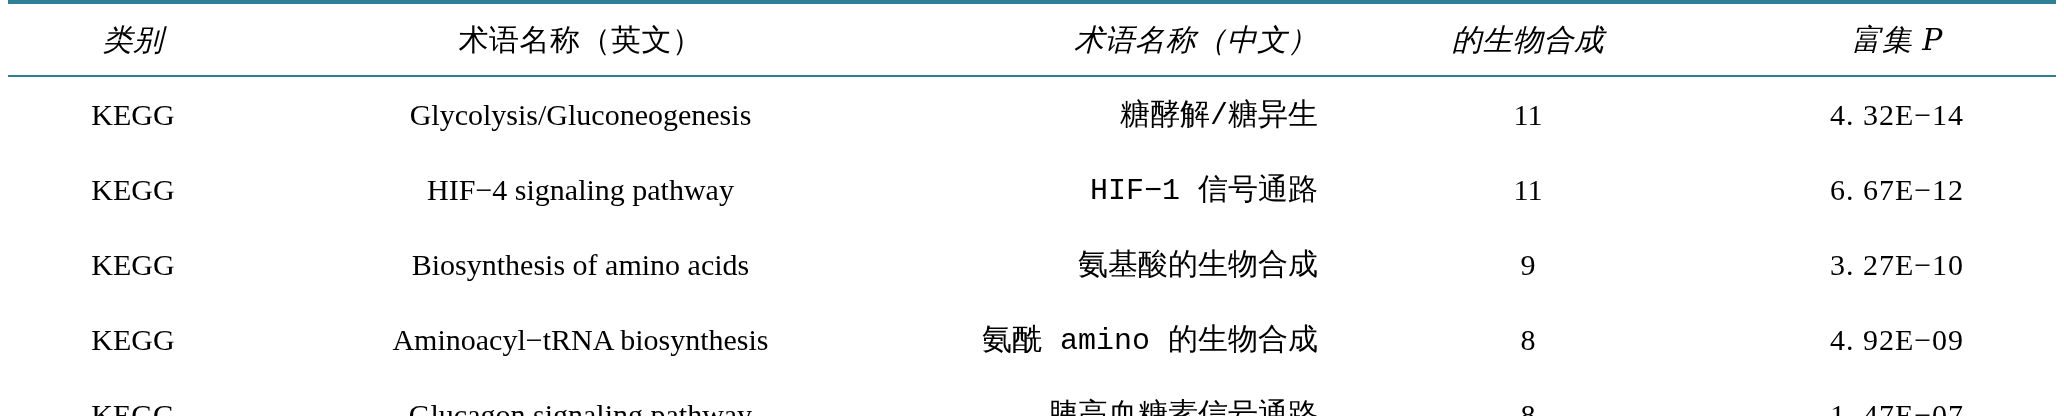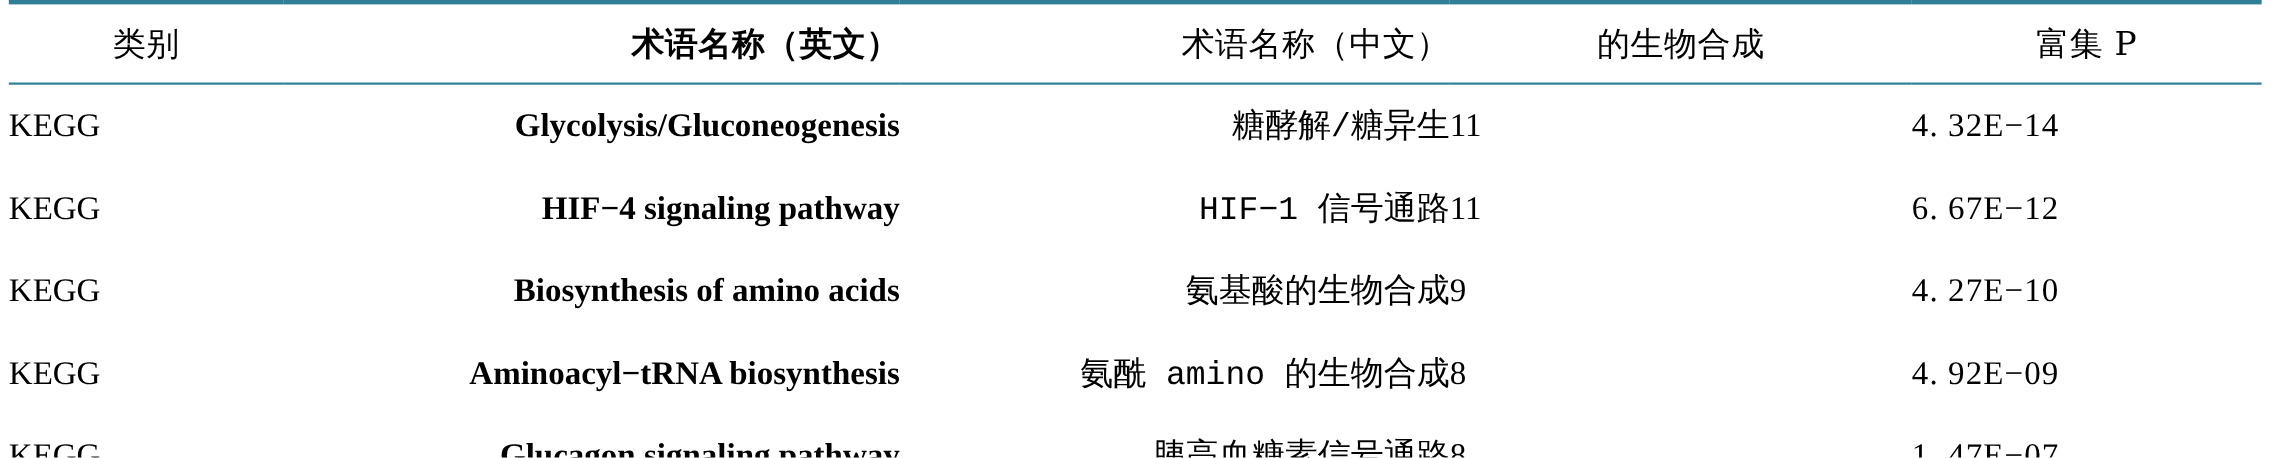--- a/index.html
+++ b/index.html
@@ -35,44 +35,44 @@
   th {
     font-weight: normal;
     font-size: 30px;
     padding: 16px 0 14px 0;
     text-align: center;
     letter-spacing: 0.5px;
   }
   td {
     font-size: 30px;
     padding: 17px 0 17px 0;
-    text-align: left;
+    text-align: center;
     white-space: nowrap;
   }
   
   .col-category { width: 250px; }
   .col-en       { width: 560px; }
   .col-cn       { width: 500px; }
   .col-count    { width: 420px; }
   .col-p        { width: 318px; }
 
   td.cell-en, th.th-en {
-    text-align: right;
+    text-align: center;
     padding-left: 85px;
-    font-weight: bold;
   }
   td.cell-cn, th.th-cn {
     text-align: right;
     padding-left: 90px;
   }
   .cn-text {
     font-family: Liberation Mono, monospace;
   }
   th.th-cn, th.th-category, th.th-count, th.th-p {
     font-family: "DejaVu Serif", "Liberation Serif", serif;
+    font-style: italic;
   }
   td.cell-p {
     letter-spacing: 1px;
     margin-top: 28px;
   }
 </style>
 </head>
 <body>
 
 <div class="table-wrap">
@@ -106,21 +106,21 @@
         <td class="cell-en">HIF−4 signaling pathway</td>
         <td class="cell-cn cn-text">HIF−1 信号通路</td>
         <td class="cell-count">11</td>
         <td class="cell-p">6. 67E−12</td>
       </tr>
       <tr>
         <td class="cell-category">KEGG</td>
         <td class="cell-en">Biosynthesis of amino acids</td>
         <td class="cell-cn cn-text">氨基酸的生物合成</td>
         <td class="cell-count">9</td>
-        <td class="cell-p">4. 27E−10</td>
+        <td class="cell-p">3. 27E−10</td>
       </tr>
       <tr>
         <td class="cell-category">KEGG</td>
         <td class="cell-en">Aminoacyl−tRNA biosynthesis</td>
         <td class="cell-cn cn-text">氨酰 amino 的生物合成</td>
         <td class="cell-count">8</td>
         <td class="cell-p">4. 92E−09</td>
       </tr>
       <tr style="border-bottom-color: rgb(47, 127, 150);">
         <td class="cell-category">KEGG</td>

